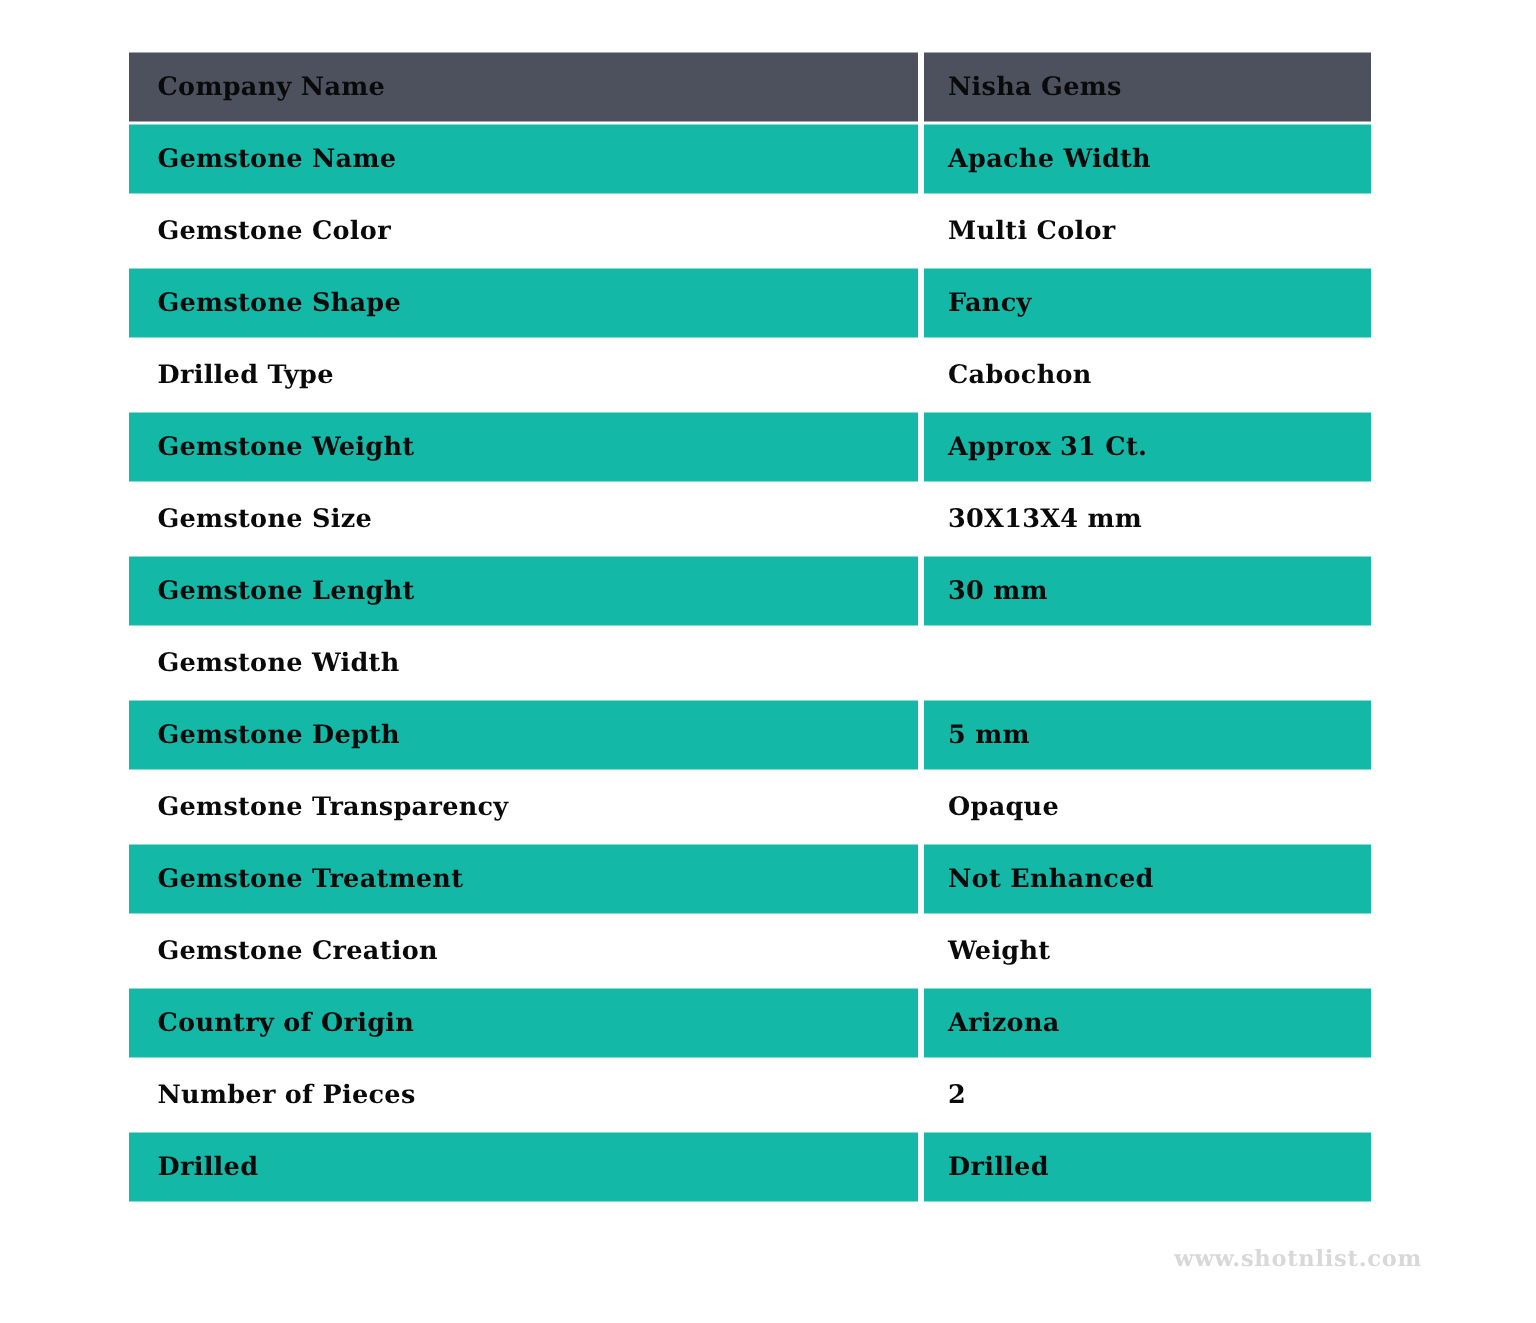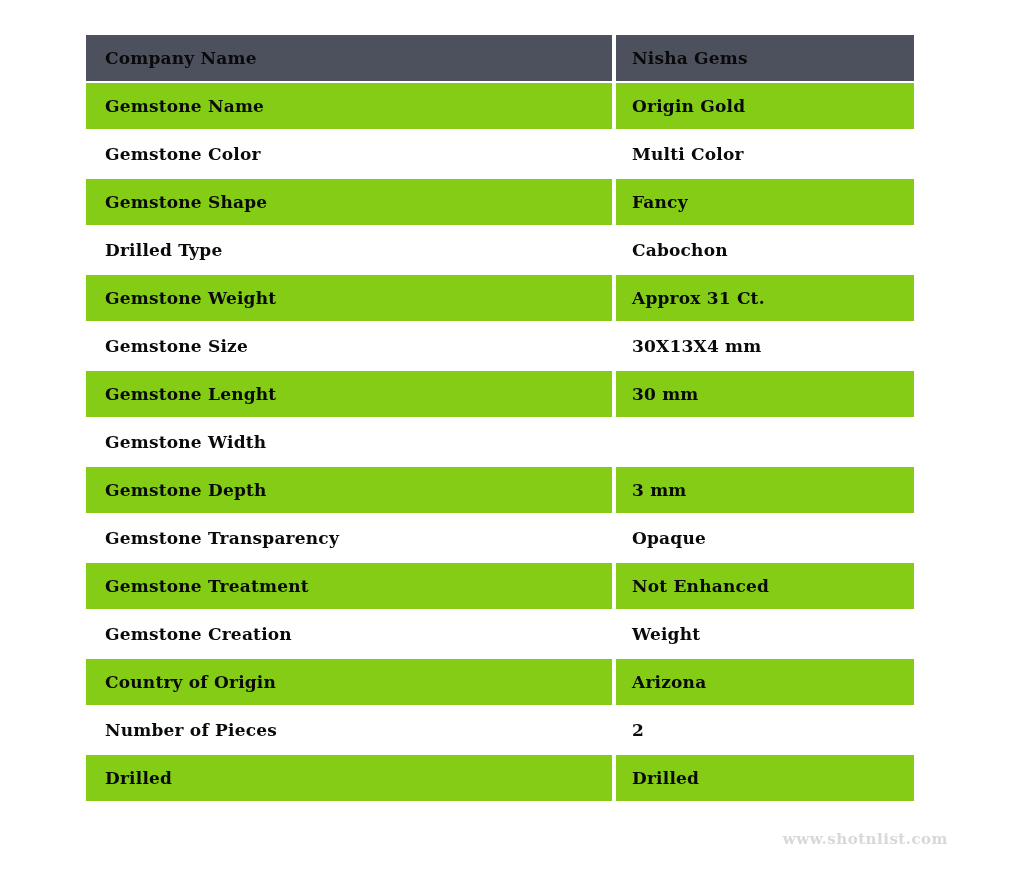--- a/index.html
+++ b/index.html
@@ -46,21 +46,21 @@
   }
   .cell.right {
     width: 298px;
     padding-left: 16px;
     box-sizing: border-box;
   }
   .row.header .cell {
     background: #4d515e;
   }
   .row.alt .cell {
-    background: #84cc16;
+    background: #14b8a6;
   }
   .row.plain .cell {
     background: #ffffff;
   }
   .watermark {
     position: absolute;
     left: 96px;
     top: 830px;
     width: 852px;
     text-align: right;
@@ -79,21 +79,21 @@
 
     <div class="row header">
       <div class="cell left">Company Name</div>
       <div class="gap"></div>
       <div class="cell right">Nisha Gems</div>
     </div>
 
     <div class="row alt">
       <div class="cell left">Gemstone Name</div>
       <div class="gap"></div>
-      <div class="cell right">Origin Gold</div>
+      <div class="cell right">Apache Width</div>
     </div>
 
     <div class="row plain">
       <div class="cell left">Gemstone Color</div>
       <div class="gap"></div>
       <div class="cell right">Multi Color</div>
     </div>
 
     <div class="row alt">
       <div class="cell left">Gemstone Shape</div>
@@ -126,21 +126,21 @@
     </div>
 
     <div class="row plain">
       <div class="cell left">Gemstone Width</div>
       <div class="gap"></div>
     </div>
 
     <div class="row alt">
       <div class="cell left">Gemstone Depth</div>
       <div class="gap"></div>
-      <div class="cell right">3 mm</div>
+      <div class="cell right">5 mm</div>
     </div>
 
     <div class="row plain">
       <div class="cell left">Gemstone Transparency</div>
       <div class="gap"></div>
       <div class="cell right">Opaque</div>
     </div>
 
     <div class="row alt">
       <div class="cell left">Gemstone Treatment</div>

